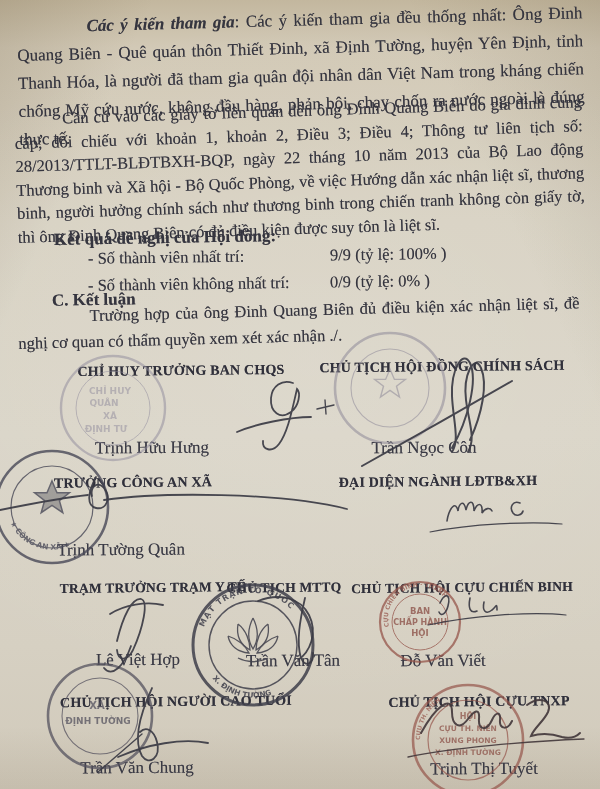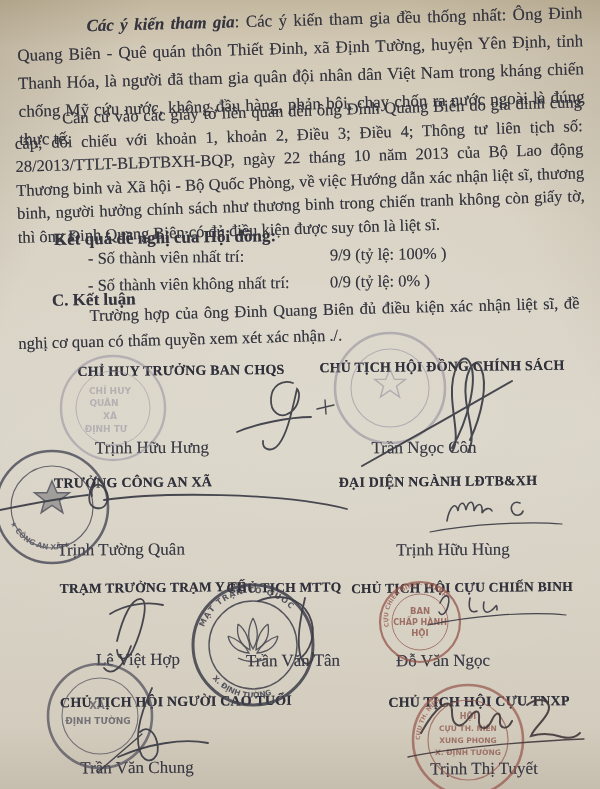--- a/index.html
+++ b/index.html
@@ -74,24 +74,23 @@
   <span class="sig-title" style="left:438px;top:474px">ĐẠI DIỆN NGÀNH LĐTB&amp;XH</span>
   <span class="sig-title small" style="left:153px;top:580px">TRẠM TRƯỞNG TRẠM Y TẾ</span>
   <span class="sig-title small" style="left:284px;top:580px">CHỦ TỊCH MTTQ</span>
   <span class="sig-title small" style="left:462px;top:580px">CHỦ TỊCH HỘI CỰU CHIẾN BINH</span>
   <span class="sig-title" style="left:176px;top:694px">CHỦ TỊCH HỘI NGƯỜI CAO TUỔI</span>
   <span class="sig-title" style="left:479px;top:694px">CHỦ TỊCH HỘI CỰU TNXP</span>
 
   <span class="sig-name" style="left:152px;top:438px">Trịnh Hữu Hưng</span>
   <span class="sig-name" style="left:424px;top:438px">Trần Ngọc Côn</span>
   <span class="sig-name" style="left:121px;top:540px">Trịnh Tường Quân</span>
-  <span class="sig-name" style="left:453px;top:540px">Trịnh Hữu Hùng</span>
   <span class="sig-name" style="left:138px;top:650px">Lê Việt Hợp</span>
   <span class="sig-name" style="left:293px;top:651px">Trần Văn Tân</span>
-  <span class="sig-name" style="left:443px;top:651px">Đỗ Văn Ngọc</span>
+  <span class="sig-name" style="left:443px;top:651px">Đỗ Văn Viết</span>
   <span class="sig-name" style="left:484px;top:759px">Trịnh Thị Tuyết</span>
   <span class="sig-name" style="left:137px;top:758px">Trần Văn Chung</span>
 
   <svg class="overlay" width="600" height="789" viewBox="0 0 600 789">
     <defs>
       <filter id="blur06">
           <feGaussianBlur stdDeviation="0.7"></feGaussianBlur>
         </filter>
       <path id="arc-congan" d="M 8,517 A 46,46 0 0 0 96,517" fill="none"></path>
       <path id="arc-mttq-top" d="M 202,655 A 52,52 0 1 1 304,655" fill="none"></path>

